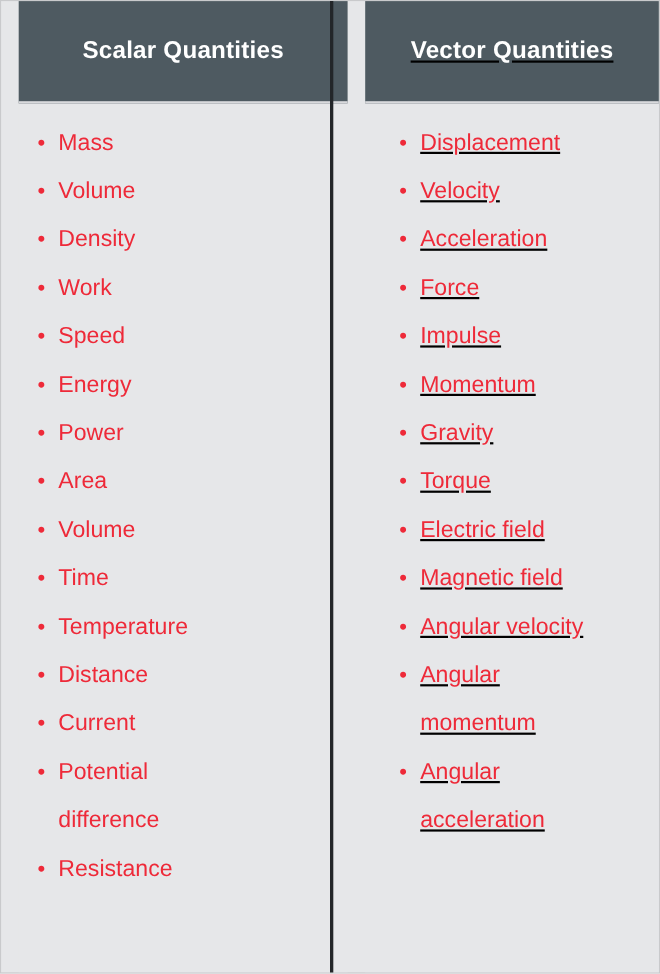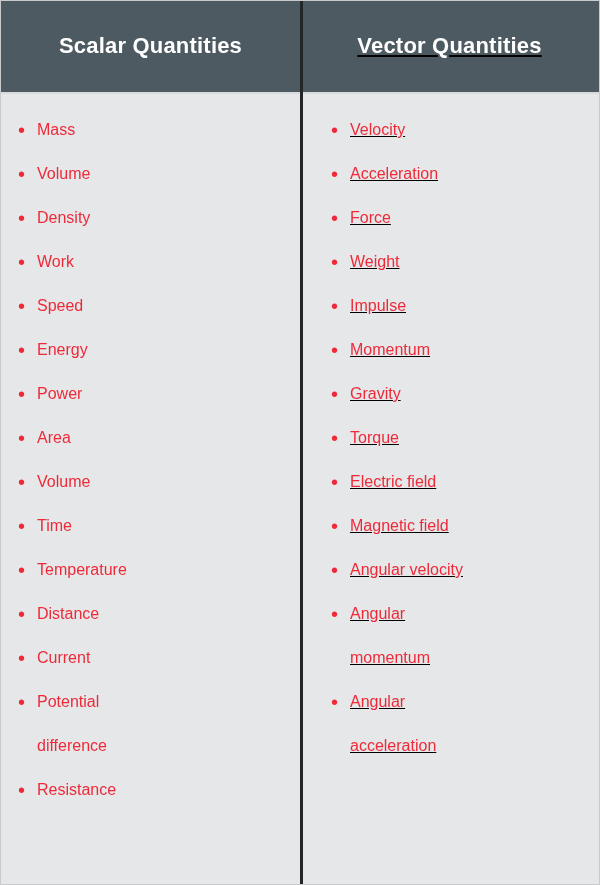--- a/index.html
+++ b/index.html
@@ -25,20 +25,21 @@
     border: 1px solid #c9cacc;
     overflow: hidden;
   }
 
   .column {
     position: relative;
     box-sizing: border-box;
     display: flex;
     flex-direction: column;
     background: #e6e7e9;
+    margin-left: 16px;
   }
 
   .column-scalar {
     width: 299px;
     flex: 0 0 299px;
   }
 
   .column-vector {
     flex: 1 1 auto;
     text-decoration: underline;
@@ -84,21 +85,21 @@
 
   .qlist {
     list-style: none;
     margin: 0;
     padding: 0;
   }
 
   .qitem {
     position: relative;
     color: #ee2a39;
-    font-size: 16px;
+    font-size: 21px;
     line-height: 44px;
     padding-left: 22px;
     white-space: pre-line;
   }
 
   .qitem::before {
     content: "\2022";
     position: absolute;
     left: 3px;
     top: 0;
@@ -144,24 +145,24 @@
 
   <div class="divider"></div>
 
   <div class="column column-vector">
     <div class="col-header">
       <span>Vector
 Quantities</span>
     </div>
     <div class="col-body">
       <ul class="qlist">
+        <li class="qitem">Displacement</li>
         <li class="qitem">Velocity</li>
         <li class="qitem">Acceleration</li>
         <li class="qitem">Force</li>
-        <li class="qitem">Weight</li>
         <li class="qitem">Impulse</li>
         <li class="qitem">Momentum</li>
         <li class="qitem">Gravity</li>
         <li class="qitem">Torque</li>
         <li class="qitem">Electric field</li>
         <li class="qitem">Magnetic field</li>
         <li class="qitem">Angular velocity</li>
         <li class="qitem">Angular
 momentum</li>
         <li class="qitem">Angular

